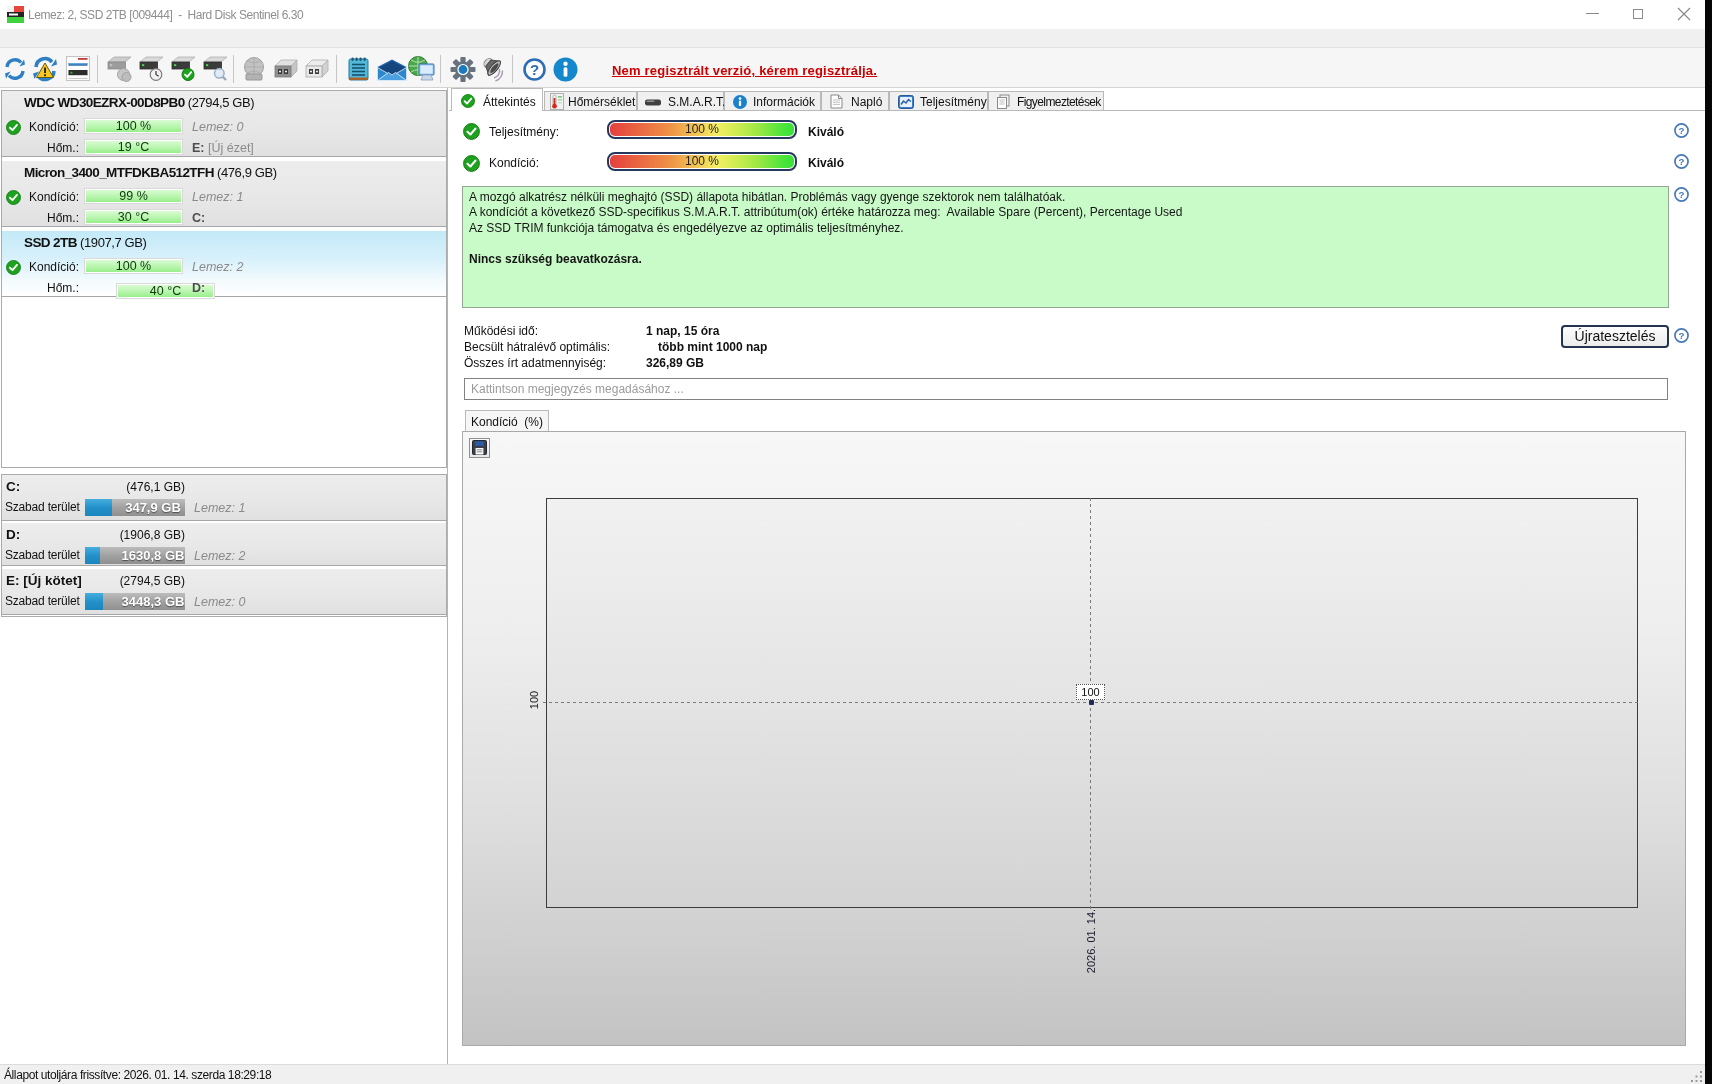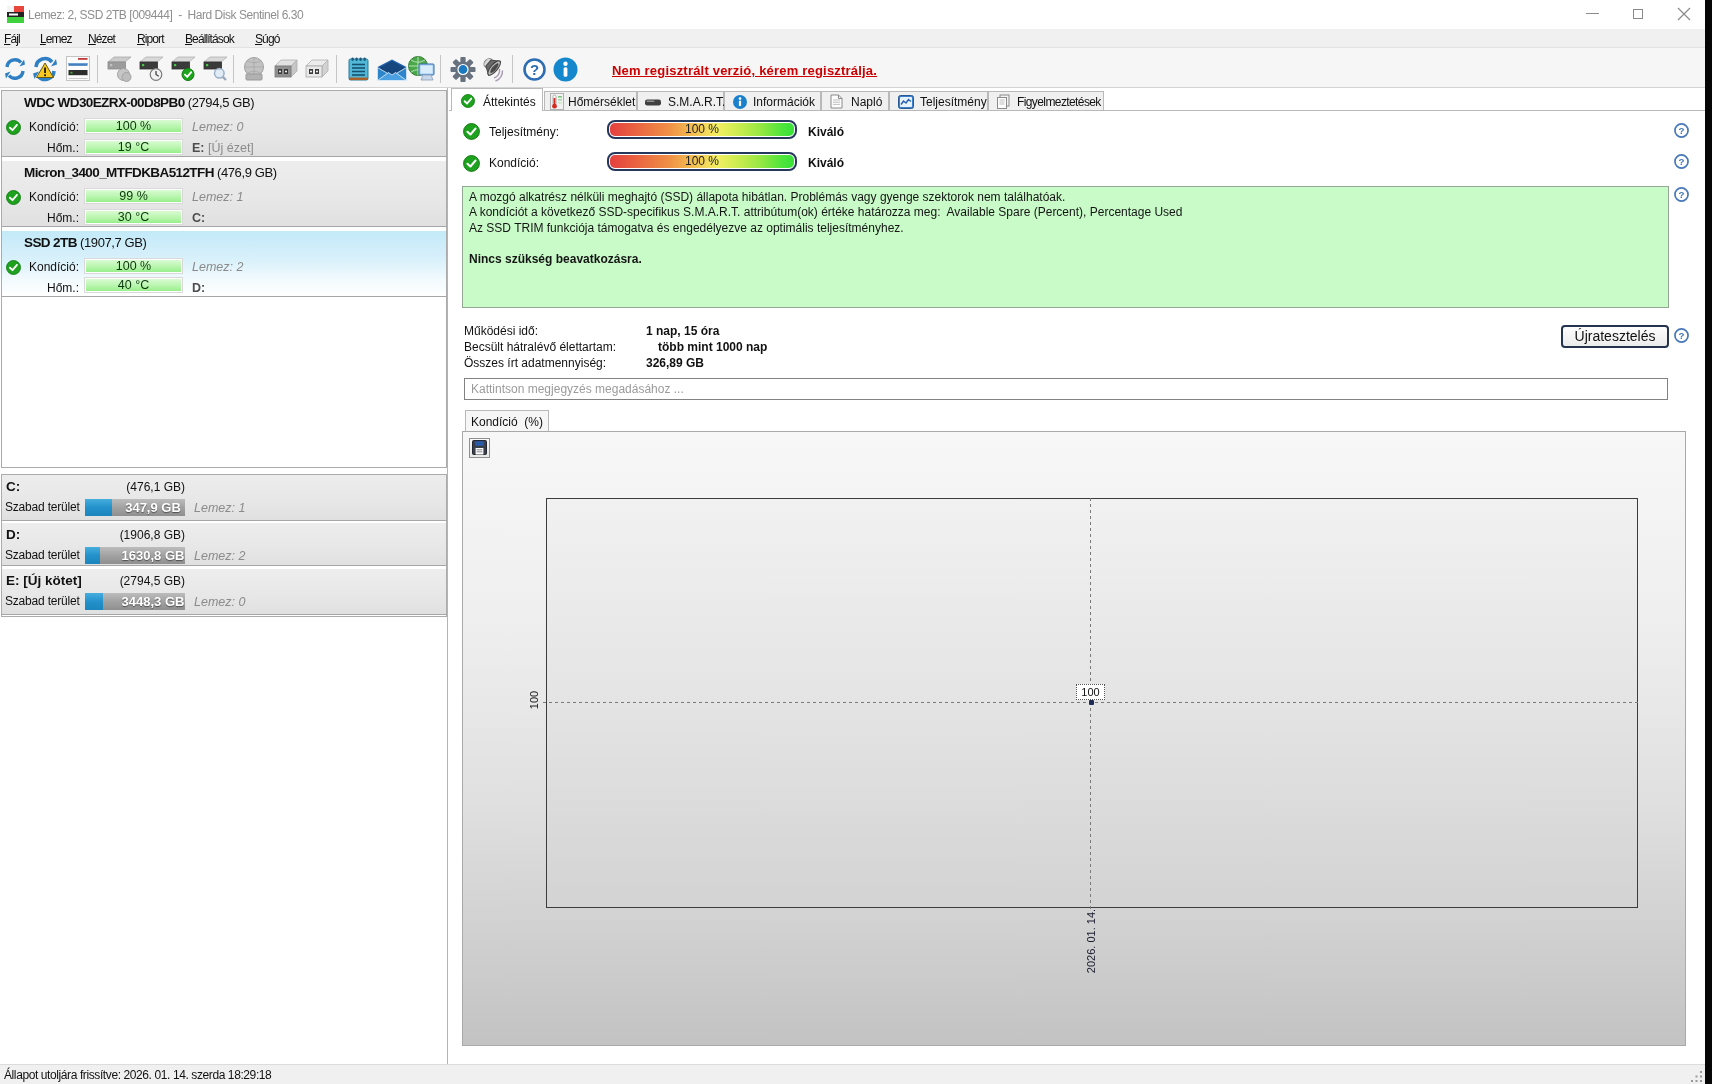--- a/index.html
+++ b/index.html
@@ -55,28 +55,20 @@
     <rect x="2" y="7.5" width="9" height="2" fill="#ffffff"></rect>
   </svg>
   <div class="abs" style="left:28px;top:8px;font-size:12px;letter-spacing:-0.45px;color:#8f8f8f;">Lemez: 2, SSD 2TB [009444]&nbsp;&nbsp;-&nbsp;&nbsp;Hard Disk Sentinel 6.30</div>
   <div class="abs" style="left:1586px;top:13px;width:13px;height:1px;background:#8a8a8a;"></div>
   <div class="abs" style="left:1633px;top:9px;width:10px;height:10px;border:1px solid #8a8a8a;"></div>
   <svg class="abs" style="left:1677px;top:7px;" width="14" height="14" viewBox="0 0 14 14">
     <path d="M1 1 L13 13 M13 1 L1 13" stroke="#8a8a8a" stroke-width="1.2"></path>
   </svg>
 
   <div class="abs" style="left:0;top:29px;width:1705px;height:18px;background:#f0f0f0;"></div>
-  <div class="abs" style="left:0;top:32px;width:1705px;height:16px;font-size:12px;letter-spacing:-0.9px;color:#111;">
-    <span class="abs" style="left:4px;"><u>F</u>ájl</span>
-    <span class="abs" style="left:40px;"><u>L</u>emez</span>
-    <span class="abs" style="left:88px;"><u>N</u>ézet</span>
-    <span class="abs" style="left:137px;"><u>R</u>iport</span>
-    <span class="abs" style="left:185px;"><u>B</u>eállítások</span>
-    <span class="abs" style="left:255px;"><u>S</u>úgó</span>
-  </div>
 
   <div class="abs" style="left:0;top:47px;width:1705px;height:41px;background:#f6f6f6;border-top:1px solid #e2e2e2;border-bottom:1px solid #d4d4d4;"></div>
   <div id="toolbar">
 
     <svg class="abs" style="left:4px;top:57px;" width="22" height="24" viewBox="0 0 22 24">
       <path d="M3 10 A 8 8 0 0 1 17 5.5" fill="none" stroke="#2e7fc4" stroke-width="3.4"></path>
       <path d="M19 14 A 8 8 0 0 1 5 18.5" fill="none" stroke="#2e7fc4" stroke-width="3.4"></path>
       <path d="M21 7.5 L15.5 9.5 L20 2.5 Z" fill="#2e7fc4"></path>
       <path d="M1 16.5 L6.5 14.5 L2 21.5 Z" fill="#2e7fc4"></path>
     </svg>
@@ -284,21 +276,21 @@
       <svg class="dchk" viewBox="0 0 18 18">
           <circle cx="9" cy="9" r="8.4" fill="#1ea11e" stroke="#0f7a0f" stroke-width="1"></circle>
           <path d="M4.7 9.3 L7.8 12.2 L13.2 5.9" fill="none" stroke="#ffffff" stroke-width="2.2" stroke-linecap="round" stroke-linejoin="round"></path>
         </svg>
       <div class="dlab" style="top:28px;">Kondíció:</div>
       <div class="gbar" style="top:27px;">
           <div class="gfill">100 %</div>
         </div>
       <div class="drt it" style="top:29px;">Lemez: 2</div>
       <div class="dlab" style="top:49px;">Hőm.:</div>
-      <div class="gbar" style="top:46px;">
+      <div class="gbar" style="top:52px;margin-left:32px;">
           <div class="gfill">40 °C</div>
         </div>
       <div class="drt" style="top:50px;"><b style="color:#4d4d4d;">D:</b></div>
     </div>
   </div>
   <div class="abs" style="left:1px;top:474px;width:446px;height:143px;border:1px solid #ababab;background:#fff;"></div>
   <div id="partlist">
     <div class="pitem" style="top:475px;height:46px;">
       <div class="phead"><b>C:</b></div>
       <div class="psize">(476,1 GB)</div>
@@ -424,21 +416,21 @@
       </svg>
 
     <div class="abs" style="left:462px;top:186px;width:1207px;height:122px;background:#c9fbc9;border:1px solid #94a694;padding:3px 6px;font-size:12px;color:#151515;line-height:15.4px;">A mozgó alkatrész nélküli meghajtó (SSD) állapota hibátlan. Problémás vagy gyenge szektorok nem találhatóak.<br>A kondíciót a következő SSD-specifikus S.M.A.R.T. attribútum(ok) értéke határozza meg:&nbsp; Available Spare (Percent), Percentage Used<br>Az SSD TRIM funkciója támogatva és engedélyezve az optimális teljesítményhez.<br><br><b>Nincs szükség beavatkozásra.</b></div>
     <svg class="qm" style="left:1674px;top:187px;" viewBox="0 0 16 16">
         <circle cx="8" cy="8" r="7" fill="#ffffff" stroke="#4878b8" stroke-width="1.8"></circle>
         <text x="8" y="11.6" font-size="10.5" font-weight="bold" fill="#4878b8" text-anchor="middle" font-family="Liberation Sans">?</text>
       </svg>
 
     <div class="rlab" style="left:464px;top:324px;">Működési idő:</div>
     <div class="rbold" style="left:646px;top:324px;">1 nap, 15 óra</div>
-    <div class="rlab" style="left:464px;top:340px;">Becsült hátralévő élettartam:</div>
+    <div class="rlab" style="left:464px;top:340px;">Becsült hátralévő optimális:</div>
     <div class="rbold" style="left:646px;top:340px;margin-left:12px;">több mint 1000 nap</div>
     <div class="rlab" style="left:464px;top:356px;">Összes írt adatmennyiség:</div>
     <div class="rbold" style="left:646px;top:356px;">326,89 GB</div>
 
     <div class="abs" style="left:1561px;top:325px;width:108px;height:23px;border:2px solid #24344e;border-radius:4px;background:linear-gradient(180deg,#fdfdfd,#ececec);font-size:14px;color:#111;text-align:center;line-height:19px;">Újratesztelés</div>
     <svg class="qm" style="left:1674px;top:328px;" viewBox="0 0 16 16">
         <circle cx="8" cy="8" r="7" fill="#ffffff" stroke="#4878b8" stroke-width="1.8"></circle>
         <text x="8" y="11.6" font-size="10.5" font-weight="bold" fill="#4878b8" text-anchor="middle" font-family="Liberation Sans">?</text>
       </svg>
 

